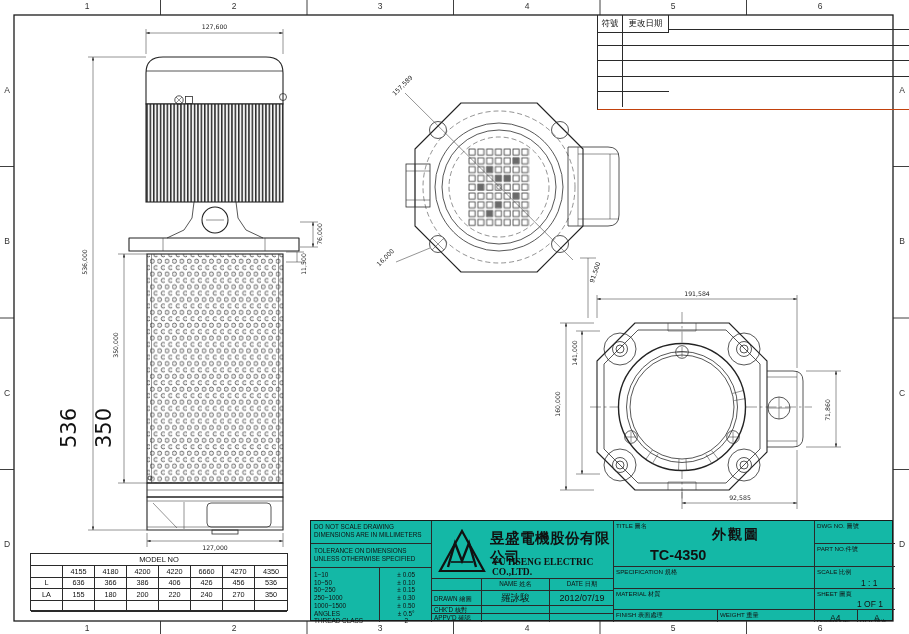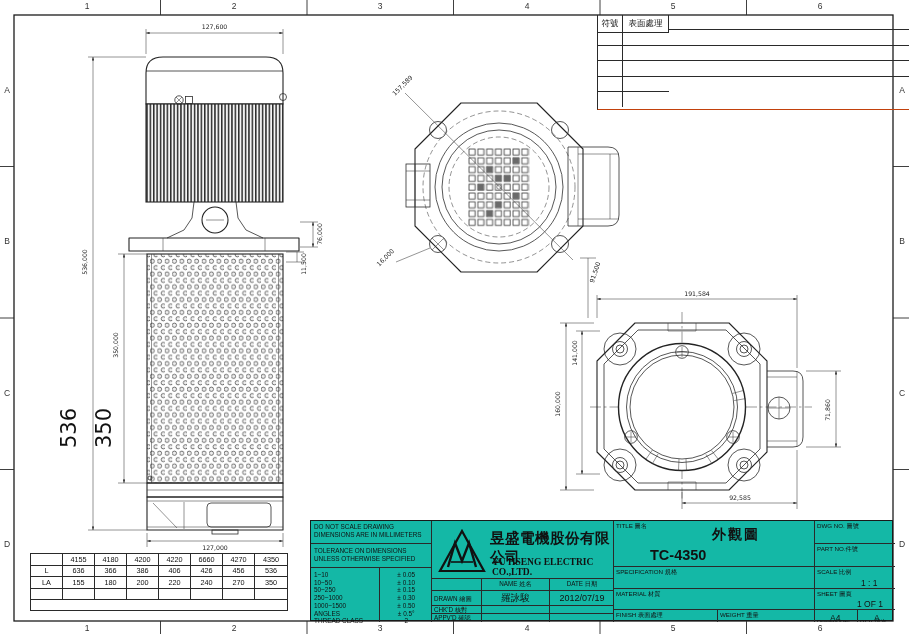--- a/index.html
+++ b/index.html
@@ -307,39 +307,40 @@
 <div class="abs zone" style="left:1px;top:236px;width:12px">B</div>
 <div class="abs zone" style="left:1px;top:388px;width:12px">C</div>
 <div class="abs zone" style="left:1px;top:539px;width:12px">D</div>
 <div class="abs zone" style="left:896px;top:85px;width:12px">A</div>
 <div class="abs zone" style="left:896px;top:236px;width:12px">B</div>
 <div class="abs zone" style="left:896px;top:388px;width:12px">C</div>
 <div class="abs zone" style="left:896px;top:539px;width:12px">D</div>
 
 <div id="rev-table" class="abs">
   <div class="cell br bb hdr ctr f8">符號</div>
-  <div class="cell br bb hdr ctr f8">表面處理</div>
+  <div class="cell br bb hdr ctr f8">更改日期</div>
   <div class="cell br bb"></div>
       <div class="cell br bb"></div>
       <div class="cell bb"></div>
   <div class="cell br bb"></div>
       <div class="cell br bb"></div>
       <div class="cell bb"></div>
   <div class="cell br bb"></div>
       <div class="cell br bb"></div>
       <div class="cell bb"></div>
   <div class="cell br bb"></div>
       <div class="cell br bb"></div>
       <div class="cell bb"></div>
   <div class="cell br"></div>
       <div class="cell br"></div>
       <div class="cell"></div>
 </div>
 
 <div id="model-table" class="abs">
+  <div class="mt-h">MODEL NO</div>
   <div id="model-grid">
     <div></div>
     <div>4155</div>
     <div>4180</div>
     <div>4200</div>
     <div>4220</div>
     <div>6660</div>
     <div>4270</div>
     <div>4350</div>
     <div>L</div>

